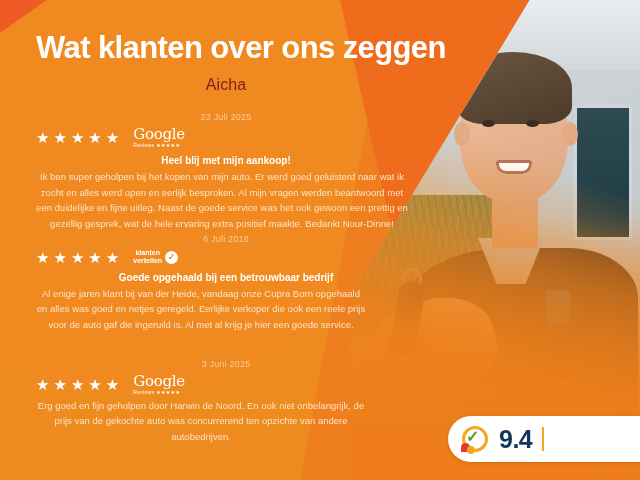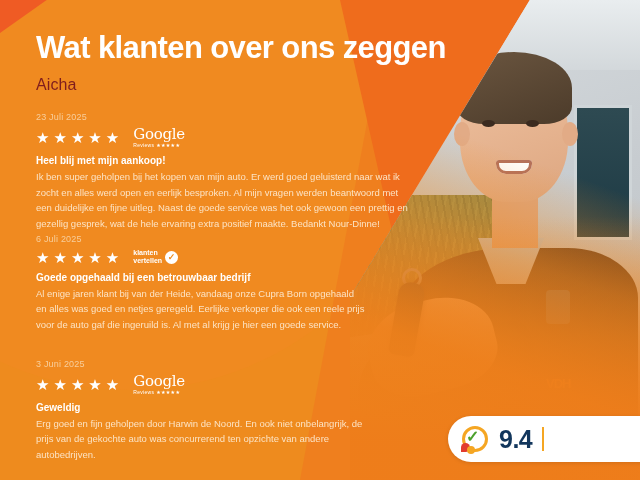--- a/index.html
+++ b/index.html
@@ -2,21 +2,21 @@
 <html><head>
 <meta charset="utf-8">
 <style>
   * { margin:0; padding:0; box-sizing:border-box; }
   html,body { width:640px; height:480px; overflow:hidden; }
   body {
     font-family:"Liberation Sans", sans-serif;
     background:#ED8A22;
     position:relative;
   }
-  .stage { position:absolute; inset:0; overflow:hidden; }
+  .stage { position:absolute; inset:0; overflow:hidden;text-align:center; }
 
   
   .bg-base {
     position:absolute; inset:0;
     background:#EE8B1E;
   }
   .bg-redwedge2 {
     position:absolute; left:-10px; top:-80px;
     width:170px; height:120px;
     background:#EF5B24;
@@ -320,21 +320,21 @@
             <span>Reviews</span>
             <span>★★★★★</span>
           </div>
         </div>
       </div>
       <div class="rv-head">Heel blij met mijn aankoop!</div>
       <div class="rv-body">Ik ben super geholpen bij het kopen van mijn auto. Er werd goed geluisterd naar wat ik zocht en alles werd open en eerlijk besproken. Al mijn vragen werden beantwoord met een duidelijke en fijne uitleg. Naast de goede service was het ook gewoon een prettig en gezellig gesprek, wat de hele ervaring extra positief maakte. Bedankt Nour-Dinne!</div>
     </div>
 
     <div class="review r2">
-      <div class="rv-date">6 Juli 2025</div>
+      <div class="rv-date">6 Juli 2018</div>
       <div class="rv-row">
         <div class="stars">
           <span class="star">★</span>
           <span class="star">★</span>
           <span class="star">★</span>
           <span class="star">★</span>
           <span class="star">★</span>
         </div>
         <div class="kv">
           <div class="kv-text">
@@ -361,21 +361,20 @@
           <span class="star">★</span>
         </div>
         <div class="glogo">
           <div class="glogo-word">Google</div>
           <div class="glogo-sub">
             <span>Reviews</span>
             <span>★★★★★</span>
           </div>
         </div>
       </div>
-      <div class="rv-head">Geweldig</div>
       <div class="rv-body">Erg goed en fijn geholpen door Harwin de Noord. En ook niet onbelangrijk, de prijs van de gekochte auto was concurrerend ten opzichte van andere autobedrijven.</div>
     </div>
 
     <div class="pill">
       <div class="pill-logo">
         <div class="pill-ring"></div>
         <div class="pill-check">✓</div>
         <div class="pill-dot1"></div>
         <div class="pill-dot2"></div>
       </div>

